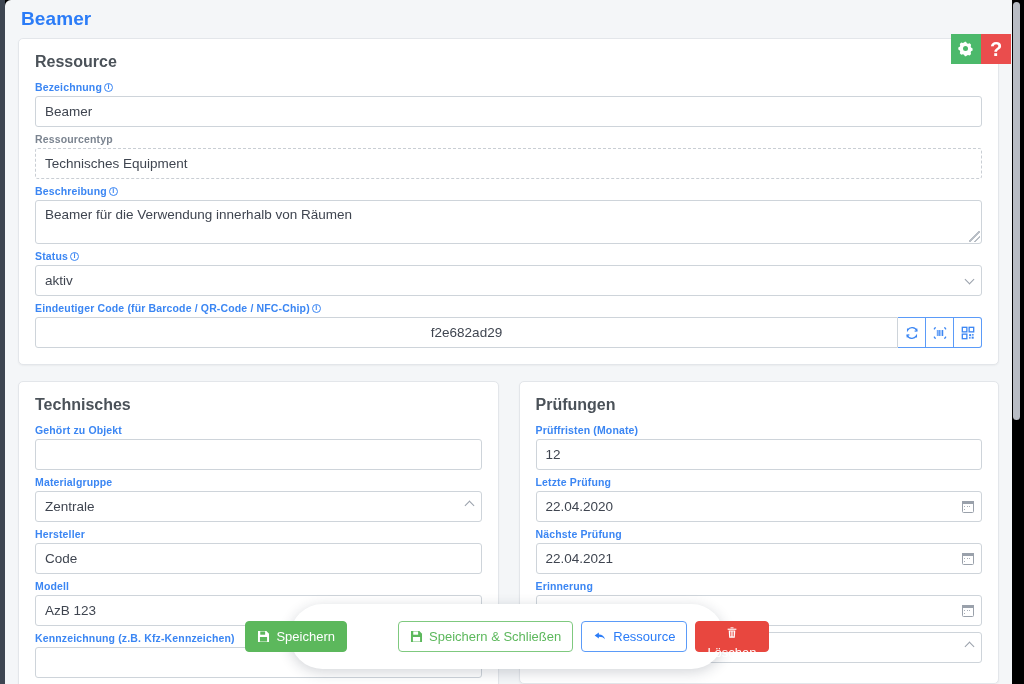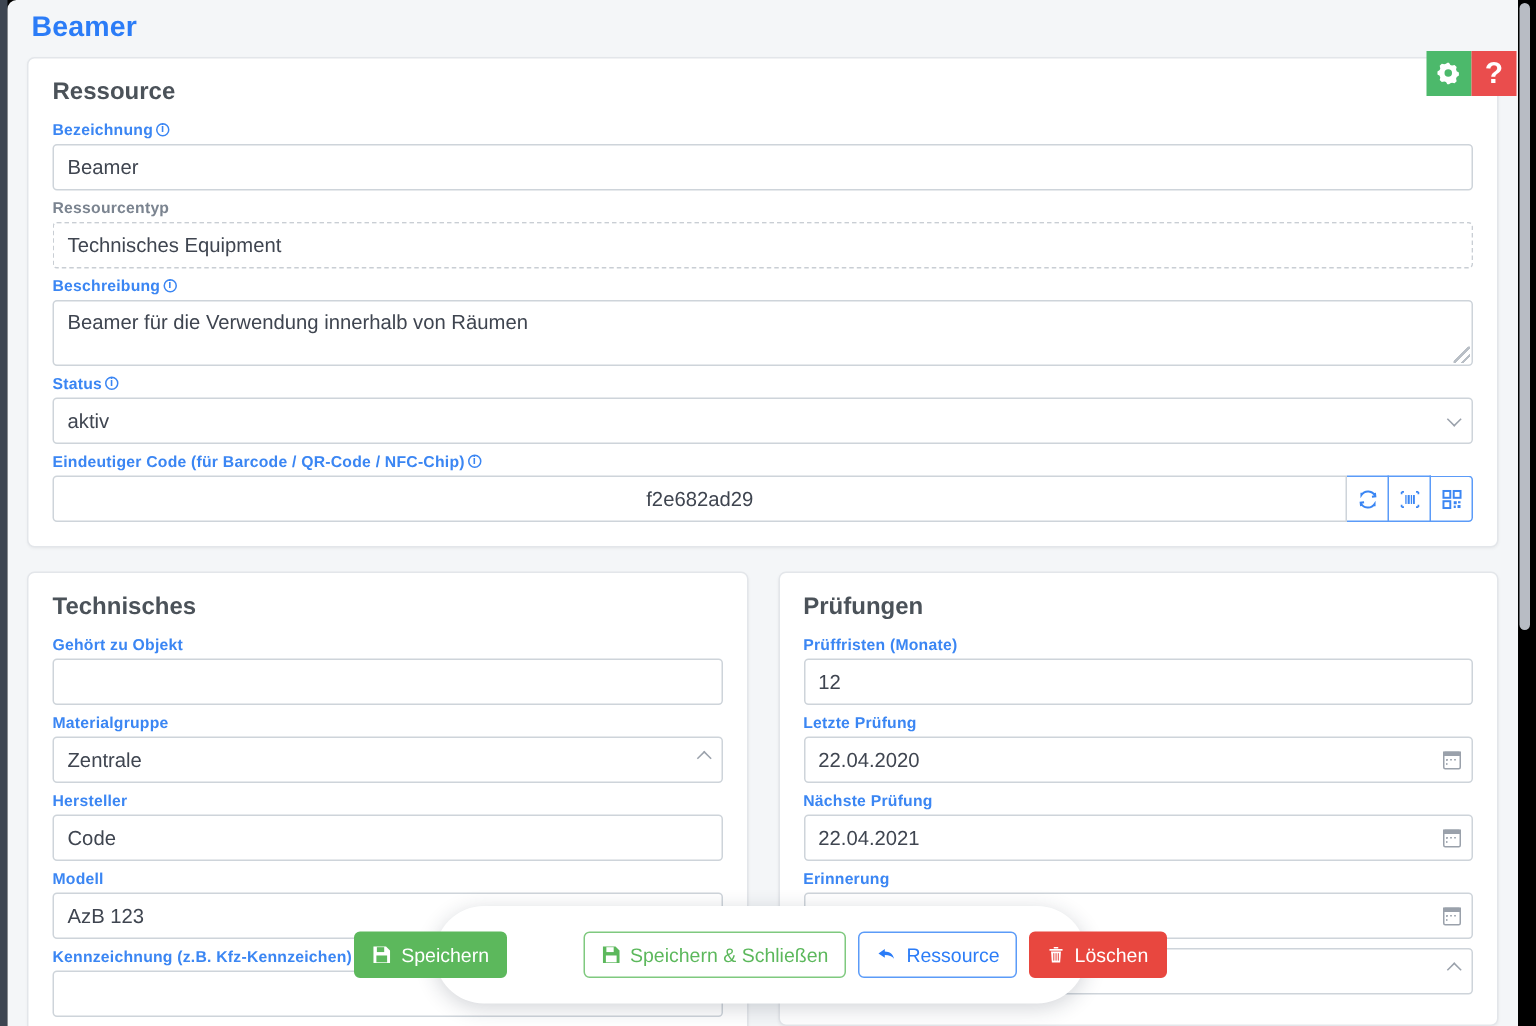--- a/index.html
+++ b/index.html
@@ -254,21 +254,21 @@
     padding: 4px 11px;
     font-size: 13px;
     border-radius: 4px;
     border: 1px solid transparent;
     cursor: pointer;
     white-space: nowrap;
   }
   .btn-green { background: #5cb85c; color: #fff; border-color: #5cb85c; }
   .btn-green-o { background: #fff; color: #5cb85c; border-color: #7fc97f; margin-left: 43px; }
   .btn-blue-o { background: #fff; color: #2b7cf7; border-color: #5b9bf8; }
-  .btn-red { background: #e8473f; color: #fff; border-color: #e8473f; }
+  .btn-red { background: #e8473f; color: #fff; border-color: #e8473f; flex-direction: column; }
   .btn svg { display: block; flex: 0 0 auto; }
 
   
   .sbar {
     position: absolute;
     right: 4px; top: 2px;
     width: 7px; height: 680px;
     background: transparent;
     z-index: 80;
   }

